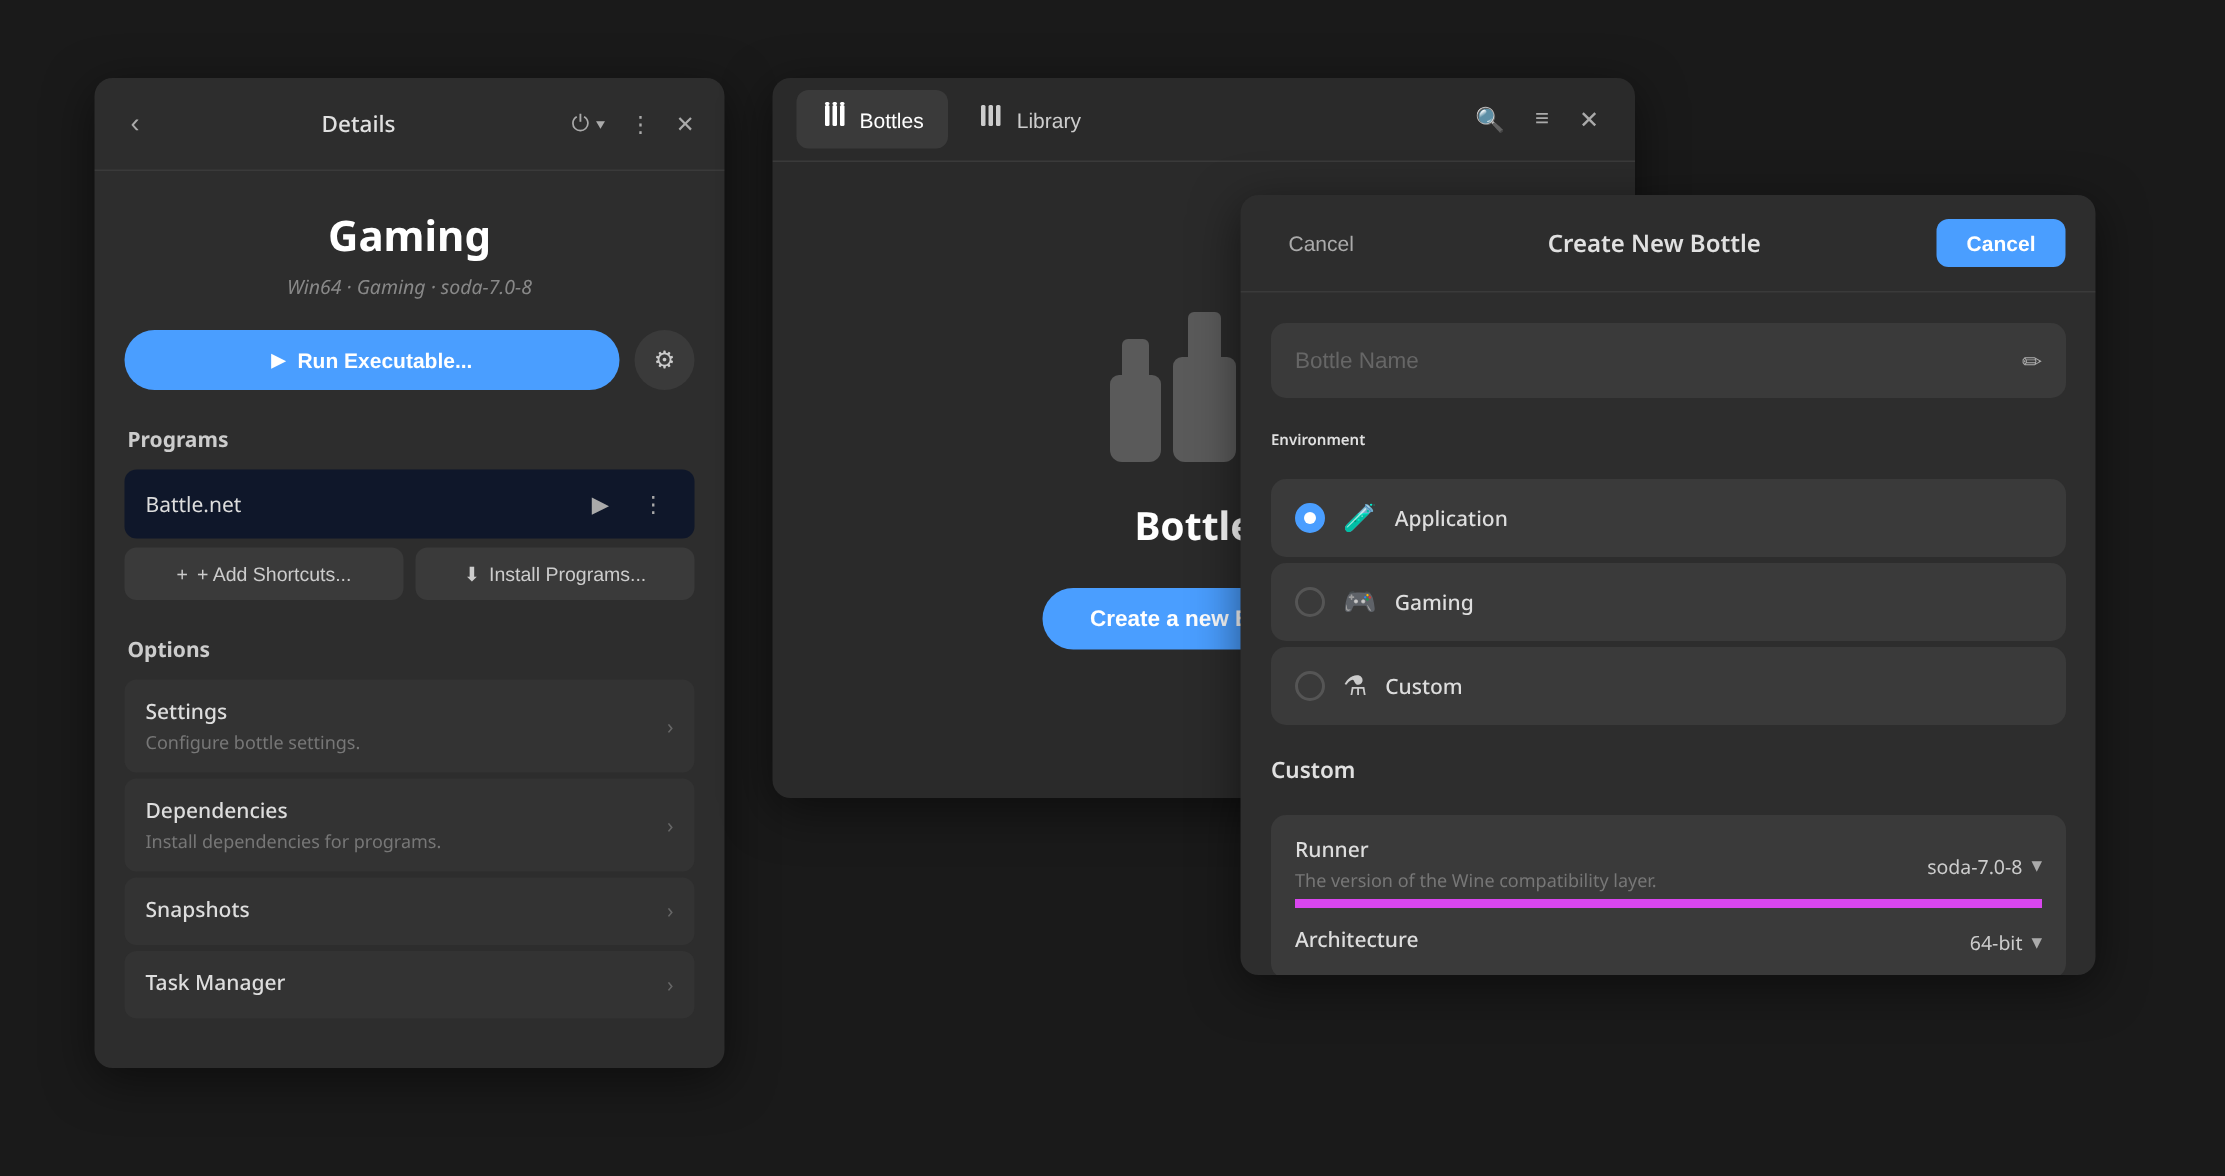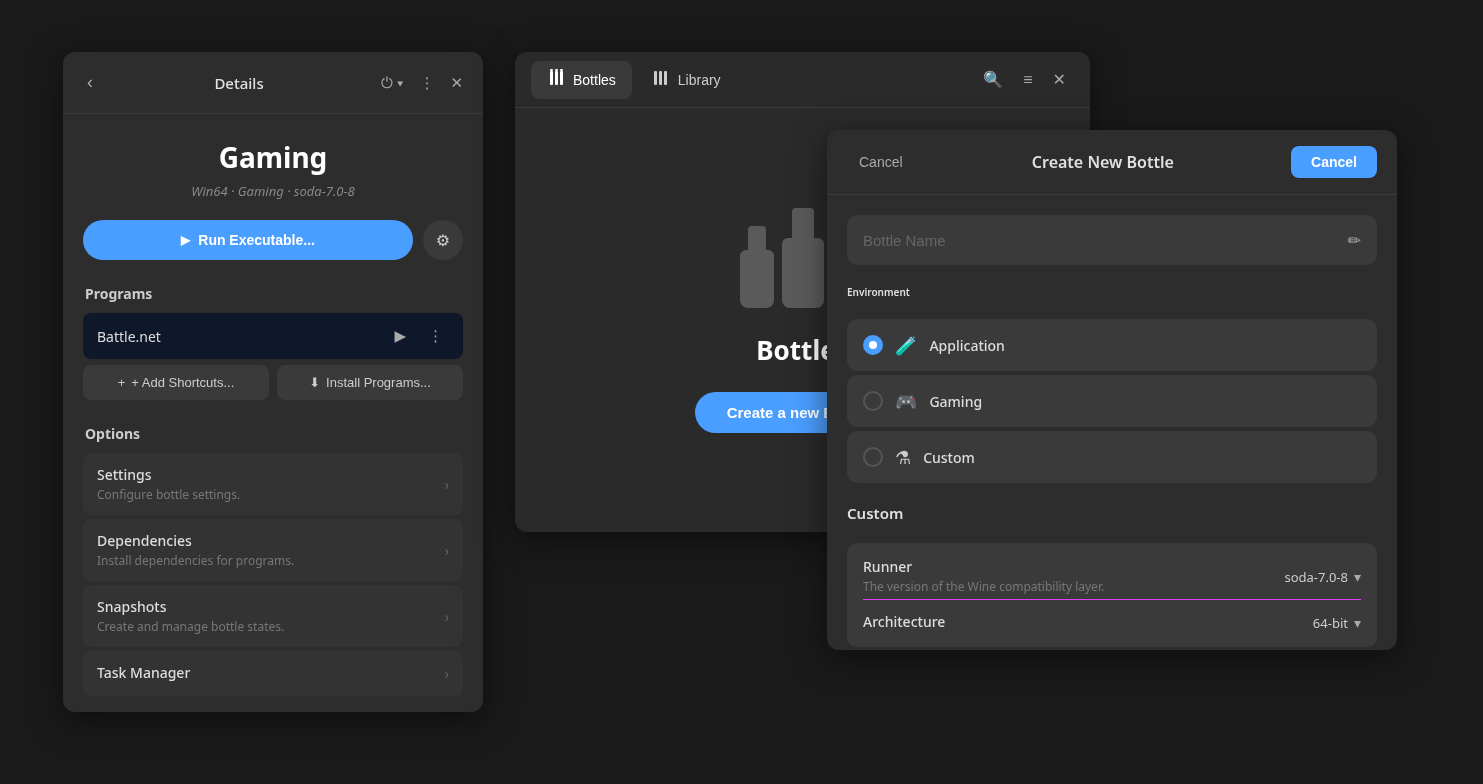--- a/index.html
+++ b/index.html
@@ -540,21 +540,21 @@
       color: #ccc;
       font-size: 13px;
     }
 
     .dropdown-arrow {
       color: #aaa;
       font-size: 14px;
     }
 
     .arch-row {
-      border-top: 1px solid #d946ef;
+      border-top: 6px solid #d946ef;
       padding-top: 12px;
       margin-top: 4px;
       gap: 12px;
     }
   </style>
 </head>
 <body>
 
 <div class="details-panel">
   <div class="details-header">
@@ -619,21 +619,20 @@
         <div class="option-text">
           <div class="option-title">Dependencies</div>
           <div class="option-desc">Install dependencies for programs.</div>
         </div>
         <span class="option-chevron">›</span>
       </div>
 
       <div class="option-item">
         <div class="option-text">
           <div class="option-title">Snapshots</div>
-          <div class="option-desc">Create and manage bottle states.</div>
         </div>
         <span class="option-chevron">›</span>
       </div>
 
       <div class="option-item">
         <div class="option-text">
           <div class="option-title">Task Manager</div>
         </div>
         <span class="option-chevron">›</span>
       </div>

